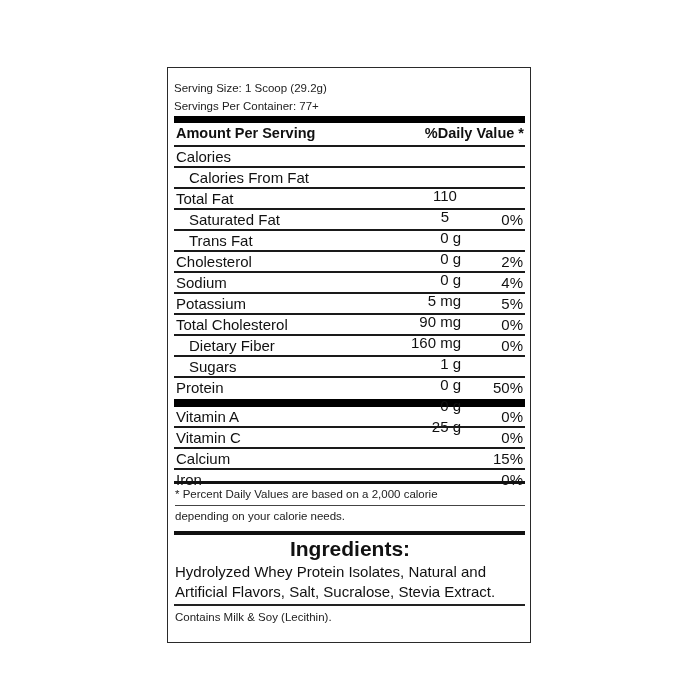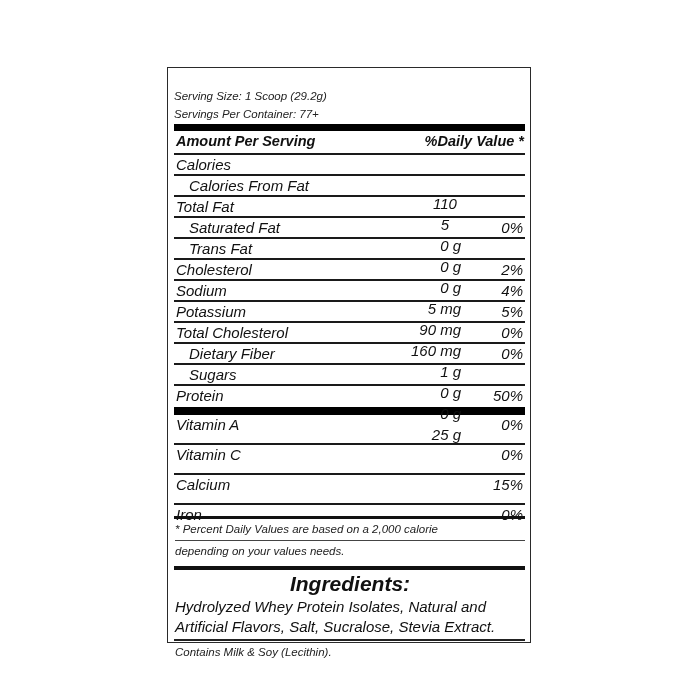--- a/index.html
+++ b/index.html
@@ -22,22 +22,21 @@
       width: 364px;
       height: 576px;
       border: 1.5px solid #2a2a2a;
       box-sizing: border-box;
       background: #fff;
     }
     .inner {
       position: absolute;
       left: 6px;
       right: 5px;
-      top: 12px;
-      font-style: italic;
+      top: 4px;
     }
     .serving {
       font-size: 11.5px;
       line-height: 18px;
       color: #222;
     }
     .serving.first { margin-top: 7px; }
     .thick-bar {
       background: #000;
       height: 7px;
@@ -80,21 +79,21 @@
       right: 2px;
       top: 0;
       white-space: nowrap;
     }
     .row.header .dv { right: 1px; }
     .row.no-border { border-bottom: none; }
     .thick-bar2 {
       background: #000;
       height: 8px;
     }
-    .row.vit { height: 30px; }
+    .row.vit { height: 21px; }
     .row.vit.last { border-bottom: 3px solid #111; height: 14px; }
     .footnote {
       font-size: 11.5px;
       line-height: 20.5px;
       color: #222;
       padding-left: 1px;
     }
     .footnote-line {
       border-bottom: 1.5px solid #444;
     }
@@ -217,21 +216,21 @@
       <span class="label">Calcium</span>
       <span class="dv">15%</span>
     </div>
     <div class="row vit last">
       <span class="label">Iron</span>
       <span class="dv">0%</span>
     </div>
 
     <div class="footnote">
       <div class="footnote-line">* Percent Daily Values are based on a 2,000 calorie</div>
-      <div>depending on your values needs.</div>
+      <div>depending on your calorie needs.</div>
     </div>
 
     <div class="thick-bar3"></div>
 
     <div class="ingredients-title">Ingredients:</div>
     <div class="ingredients-text">
       <div>Hydrolyzed Whey Protein Isolates, Natural and</div>
       <div>Artificial Flavors, Salt, Sucralose, Stevia Extract.</div>
     </div>
     <div class="allergens">Contains Milk &amp; Soy (Lecithin).</div>

